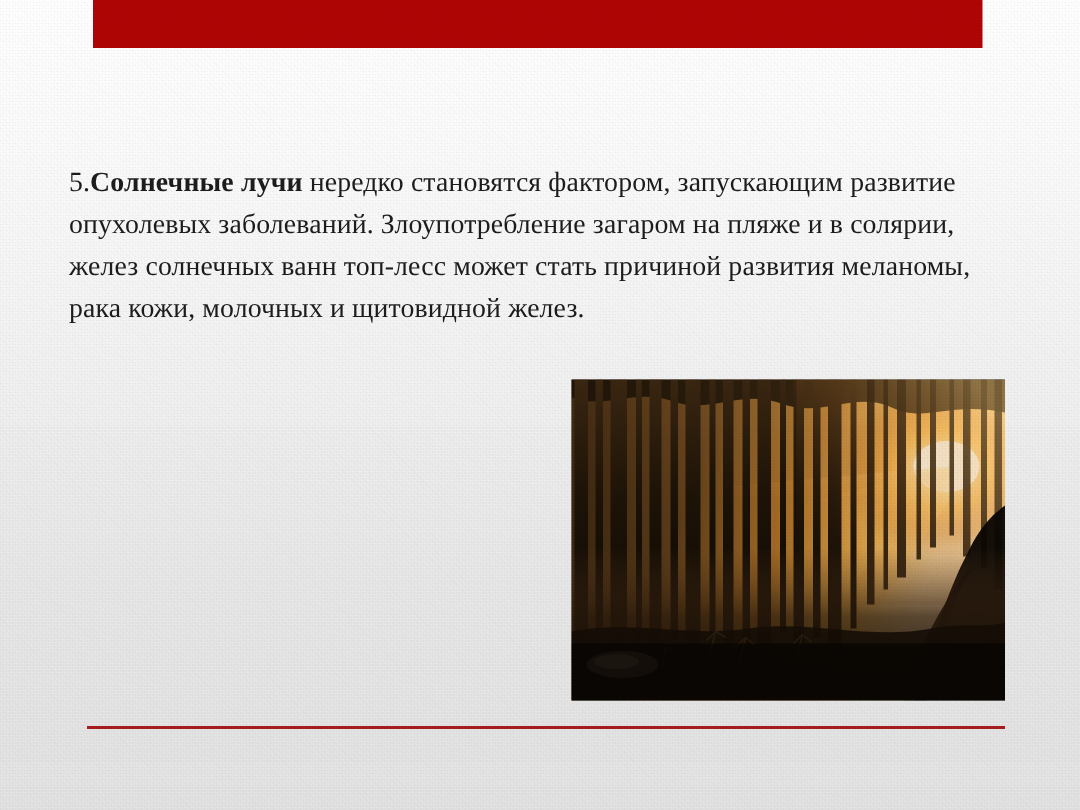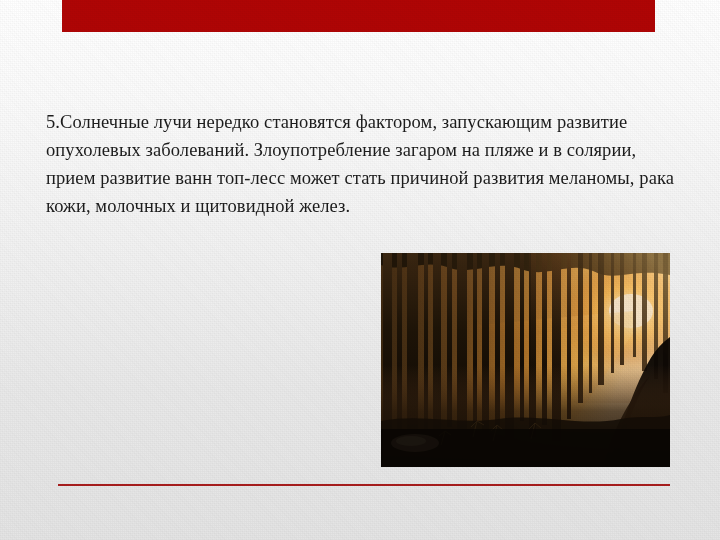--- a/index.html
+++ b/index.html
@@ -61,21 +61,21 @@
     left: 46px;
     top: 108px;
     width: 640px;
     font-size: 18.5px;
     line-height: 28px;
     color: #1c1c1c;
     letter-spacing: 0.1px;
     white-space: pre-wrap;
   }
   #body-text .lead {
-    font-weight: normal;
+    font-weight: bold;
   }
 
   
   #photo {
     position: absolute;
     left: 381px;
     top: 253px;
     width: 289px;
     height: 214px;
     overflow: hidden;
@@ -87,21 +87,21 @@
     height: 100%;
   }
 </style>
 </head>
 <body>
 
 <div id="slide">
 
   <div id="top-bar"></div>
 
-  <div id="body-text"><span>5.</span><span class="lead">Солнечные лучи</span><span> нередко становятся фактором, запускающим развитие опухолевых заболеваний. Злоупотребление загаром на пляже и в солярии, прием развитие ванн топ-лесс может стать причиной развития меланомы, рака кожи, молочных и щитовидной желез.</span></div>
+  <div id="body-text"><span>5.</span><span class="lead">Солнечные лучи</span><span> нередко становятся фактором, запускающим развитие опухолевых заболеваний. Злоупотребление загаром на пляже и в солярии, желез солнечных ванн топ-лесс может стать причиной развития меланомы, рака кожи, молочных и щитовидной желез.</span></div>
 
   <div id="photo">
     <svg viewBox="0 0 289 214" preserveAspectRatio="none">
       <defs>
         <linearGradient id="skyGrad" x1="0" y1="0" x2="1" y2="0.25">
           <stop offset="0%" stop-color="#2a1c0c"></stop>
           <stop offset="34%" stop-color="#4e3414"></stop>
           <stop offset="58%" stop-color="#a06a22"></stop>
           <stop offset="78%" stop-color="#f2c15a"></stop>
           <stop offset="92%" stop-color="#fff3cf"></stop>

